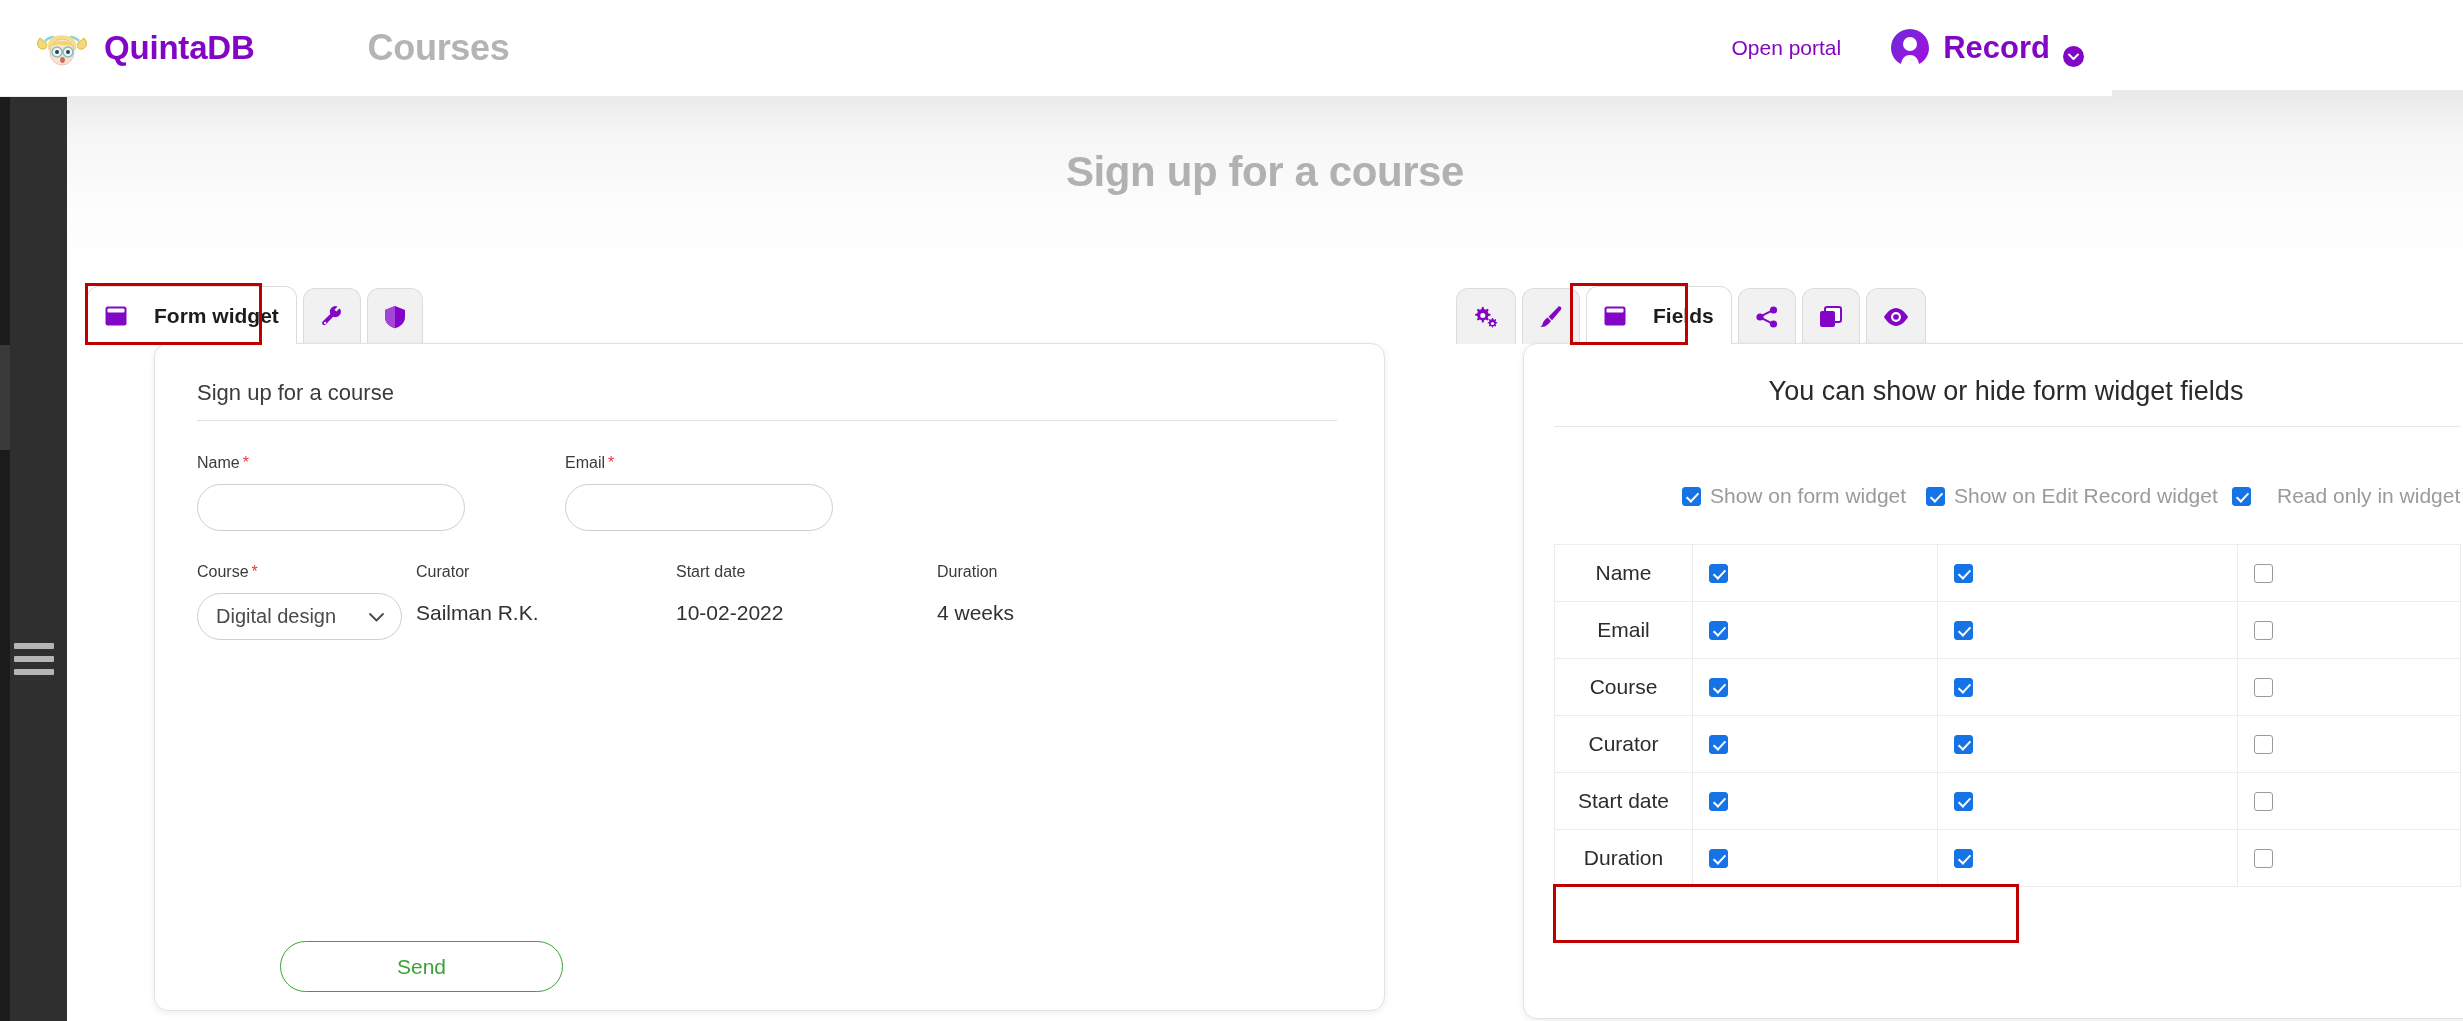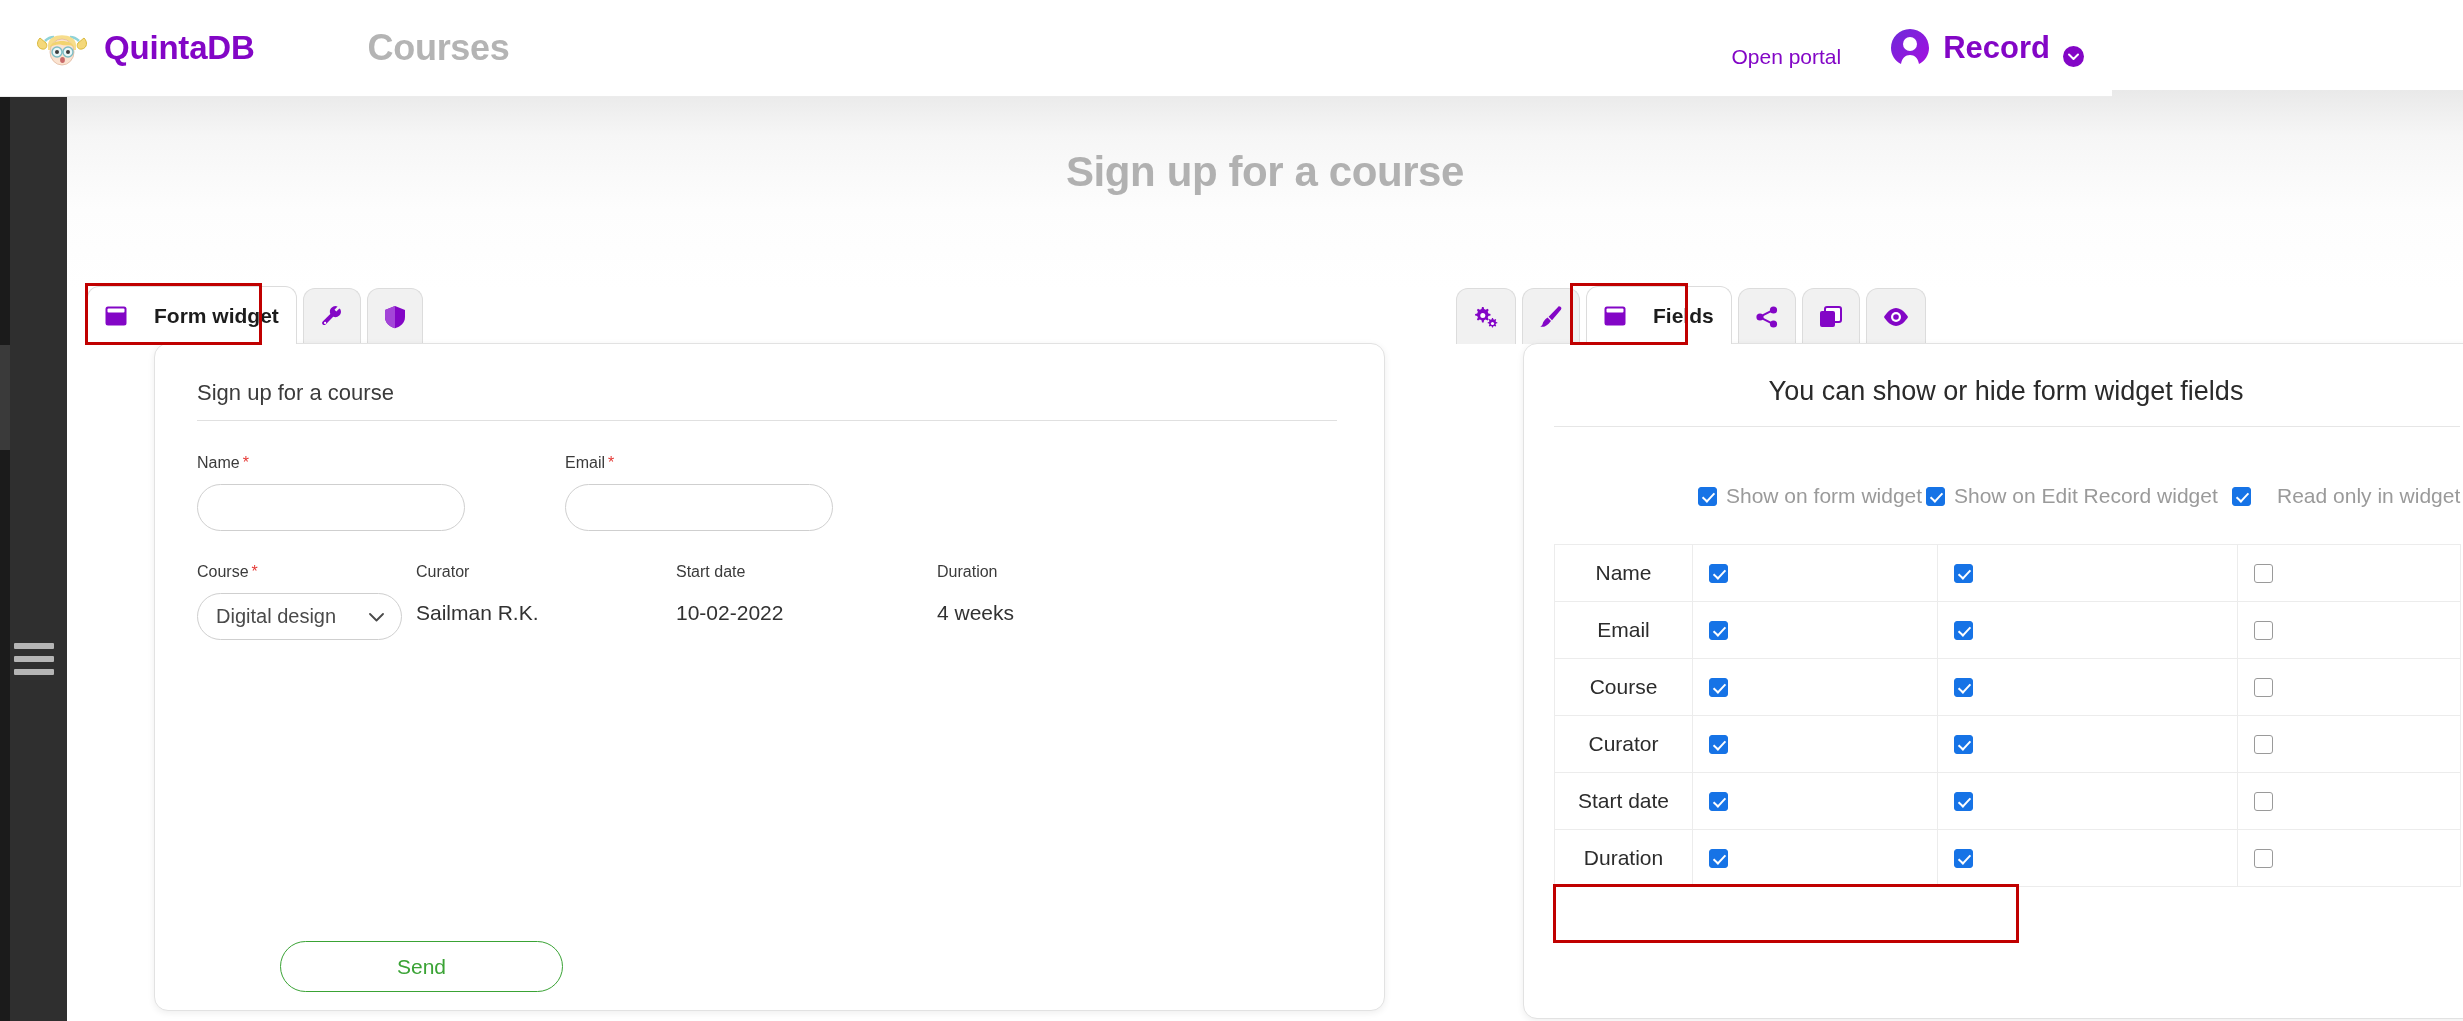--- a/index.html
+++ b/index.html
@@ -56,21 +56,21 @@
     font-size: 36px;
     font-weight: 700;
     color: #b4b4b4;
     margin-left: 113px;
     letter-spacing: -0.3px;
     white-space: nowrap;
   }
   .topbar-right {
     margin-left: auto;
     display: flex;
-    align-items: flex-end;
+    align-items: center;
     margin-right: 28px;
   }
   .open-portal {
     font-size: 21px;
     color: #8306c6;
     text-decoration: none;
     margin-right: 48px;
     white-space: nowrap;
   }
   .account-group {
@@ -608,21 +608,21 @@
       </div>
     </div>
     <div class="redbox" style="left:1503px; top:193px; width:118px; height:62px;"></div>
 
     <div class="card" id="fields-card">
 
       <div class="fields-title">You can show or hide form widget fields</div>
       <div class="fields-rule"></div>
 
       <div class="col-headers">
-        <div class="col-head" style="left:174px;">
+        <div class="col-head" style="left:158px;">
           <input class="cbx" type="checkbox" checked="" style="">
           <span>Show on form widget</span>
         </div>
         <div class="col-head" style="left:402px;">
           <input class="cbx" type="checkbox" checked="" style="">
           <span>Show on Edit Record widget</span>
         </div>
         <div class="col-head" style="left:708px;gap:26px;">
           <input class="cbx" type="checkbox" checked="" style="">
           <span>Read only in widget</span>

